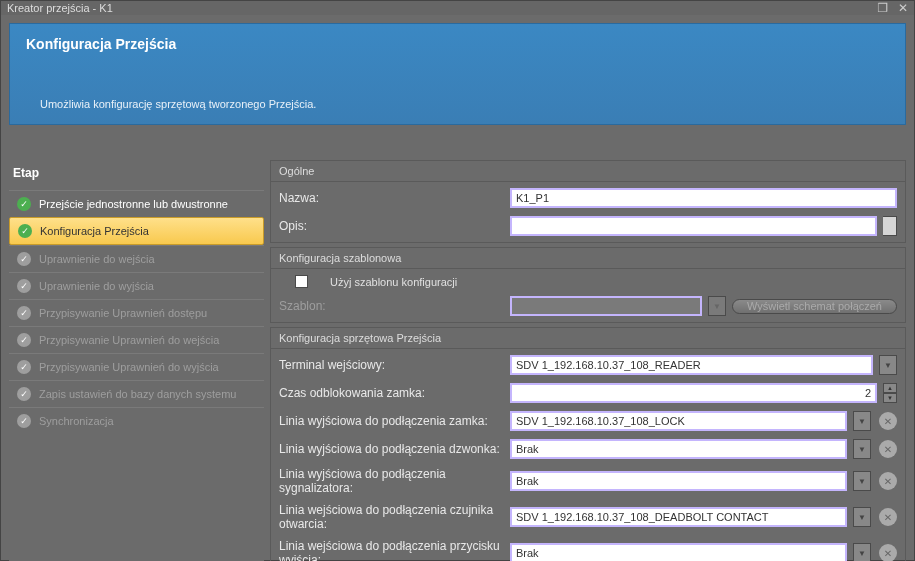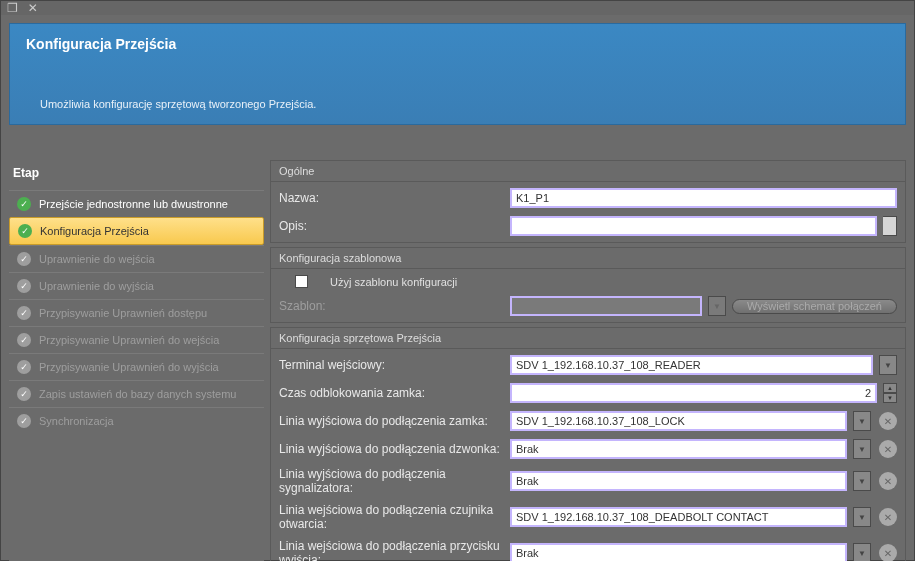--- a/index.html
+++ b/index.html
@@ -44,20 +44,21 @@
   .btn.disabled { color: #aaa; cursor: default; }
   .footer { display: flex; justify-content: flex-end; padding: 6px 10px 6px; }
   .cancel-icon { width: 14px; height: 14px; border-radius: 50%; background: #e53935; color: #fff; display: inline-flex; align-items: center; justify-content: center; font-size: 9px; }
   .numfield { text-align: right; }
 </style>
 </head>
 <body>
 
 <div class="window">
   <div class="titlebar">
+    <span class="titlebar-text">Kreator przejścia - K1</span>
     <div class="titlebar-icons">
       <span>❐</span>
       <span>✕</span>
     </div>
   </div>
 
   <div class="content">
     <div class="banner">
       <div class="banner-title">Konfiguracja Przejścia</div>
       <div class="banner-sub">Umożliwia konfigurację sprzętową tworzonego Przejścia.</div>

